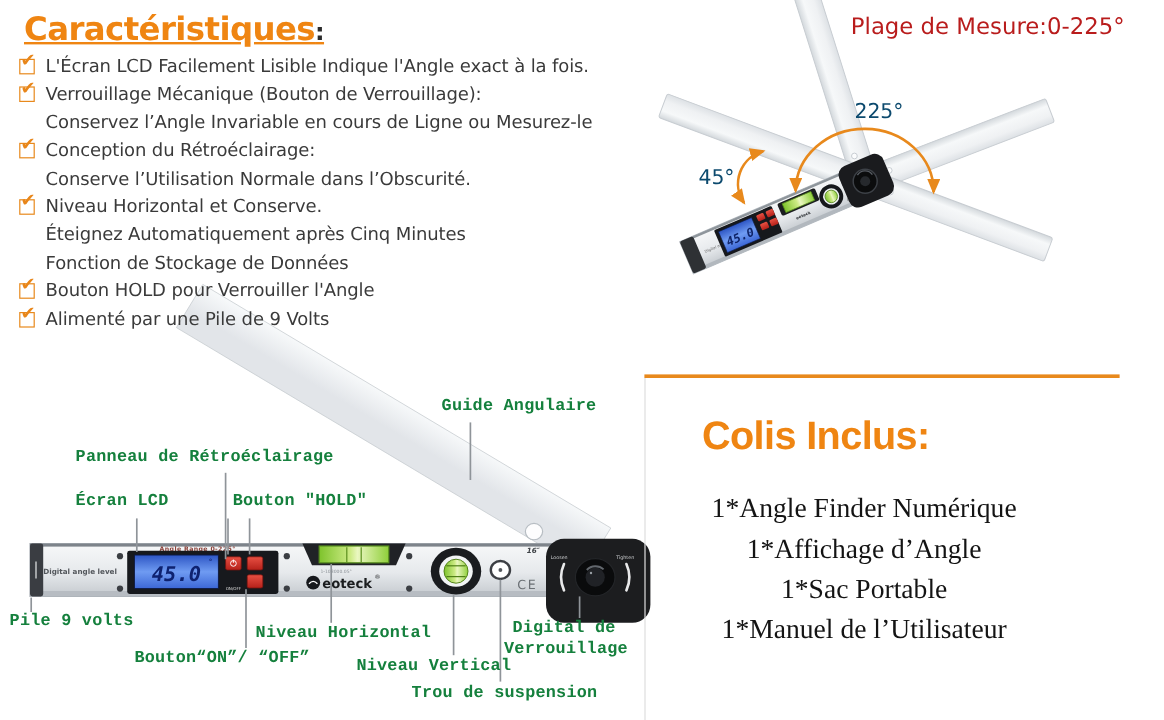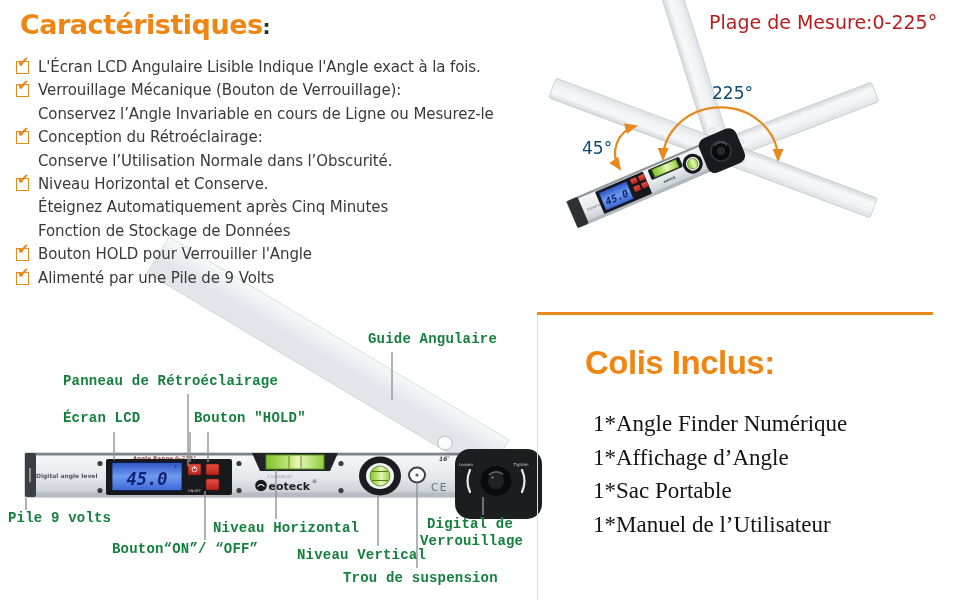--- a/index.html
+++ b/index.html
@@ -4,21 +4,21 @@
 <style>
   html,body { margin:0; padding:0; background:#fff; }
   #canvas {
     position:relative; width:970px; height:600px; overflow:hidden;
     background:#ffffff; font-family:"DejaVu Sans", sans-serif;
   }
   #figures { position:absolute; left:0; top:0; z-index:1; }
 
   
   #features { position:absolute; left:15px; top:9px; width:545px; z-index:5; }
-  .carac-head { font-size:27px; font-weight:bold; color:#EF8512; margin:0 0 16px 5px; letter-spacing:-0.5px; }
+  .carac-head { font-size:27px; font-weight:bold; color:#EF8512; margin:0 0 4px 5px; letter-spacing:-0.5px;text-decoration:underline; }
   .carac-head .colon { color:#2b2b2b; font-size:20px; font-weight:bold; }
   .feat-rows { font-size:15px; line-height:23.4px; color:#3a3a3a; letter-spacing:-0.1px; }
   .feat-row { position:relative; padding-left:23px; white-space:nowrap; }
   .chk { position:absolute; left:1px; top:5px; width:11px; height:11px; border:1.6px solid #E8891C; }
   .chk .tick { position:absolute; left:0px; top:-7px; font-size:15px; line-height:15px; color:#E8861A; font-weight:bold; }
 
   
   #plage { position:absolute; left:709px; top:11px; font-size:19px; color:#b91c1c; z-index:5; white-space:nowrap; }
   .angle-lbl { position:absolute; color:#0c4a6e; font-size:17px; z-index:5; white-space:nowrap; }
   #lbl225 { left:712px; top:83px; }
@@ -38,21 +38,21 @@
   #lbl-verrou .l1 { margin-left:7px; }
   #lbl-trou { left:343px; top:570px; }
 
   
   #divider { position:absolute; left:537px; top:312px; width:396px; height:3px; background:#E8891C; z-index:4; }
   #vline { position:absolute; left:537px; top:315px; width:1px; height:285px; background:#dedede; z-index:2; }
   #colis-head { position:absolute; left:585px; top:344px; font-family:"Liberation Sans", sans-serif;
     font-size:33px; font-weight:bold; color:#EF8512; letter-spacing:-0.5px; z-index:5; white-space:nowrap; }
   #package-list { position:absolute; left:593px; top:407px; font-family:"Liberation Serif", serif;
     font-size:23px; color:#141414; line-height:33.5px; z-index:5; }
-  .pkg-item { white-space:nowrap; }
+  .pkg-item { white-space:nowrap;text-align:center; }
 </style>
 </head>
 <body>
 
 <div id="canvas">
 
   <svg id="figures" width="970" height="600" viewBox="0 0 970 600">
     <defs>
       <linearGradient id="gArm" x1="0" y1="0" x2="0" y2="1">
         <stop offset="0" stop-color="#d3d8dc"></stop>
@@ -211,21 +211,21 @@
       <line x1="483" y1="497" x2="483" y2="515" stroke="#8f9499" stroke-width="1.4"></line>
       <line x1="417" y1="483" x2="417" y2="568" stroke="#8f9499" stroke-width="1.4"></line>
     </g>
   </svg>
 
   <div id="features">
     <div class="carac-head"><span>Caractéristiques</span><span class="colon">:</span></div>
     <div class="feat-rows">
       <div class="feat-row"><span class="chk">
             <span class="tick">✔</span>
-          </span><span>L'Écran LCD Angulaire Lisible Indique l'Angle exact à la fois.</span></div>
+          </span><span>L'Écran LCD Facilement Lisible Indique l'Angle exact à la fois.</span></div>
       <div class="feat-row"><span class="chk">
             <span class="tick">✔</span>
           </span><span>Verrouillage Mécanique (Bouton de Verrouillage):</span></div>
       <div class="feat-row"><span>Conservez l’Angle Invariable en cours de Ligne ou Mesurez-le</span></div>
       <div class="feat-row"><span class="chk">
             <span class="tick">✔</span>
           </span><span>Conception du Rétroéclairage:</span></div>
       <div class="feat-row"><span>Conserve l’Utilisation Normale dans l’Obscurité.</span></div>
       <div class="feat-row"><span class="chk">
             <span class="tick">✔</span>

